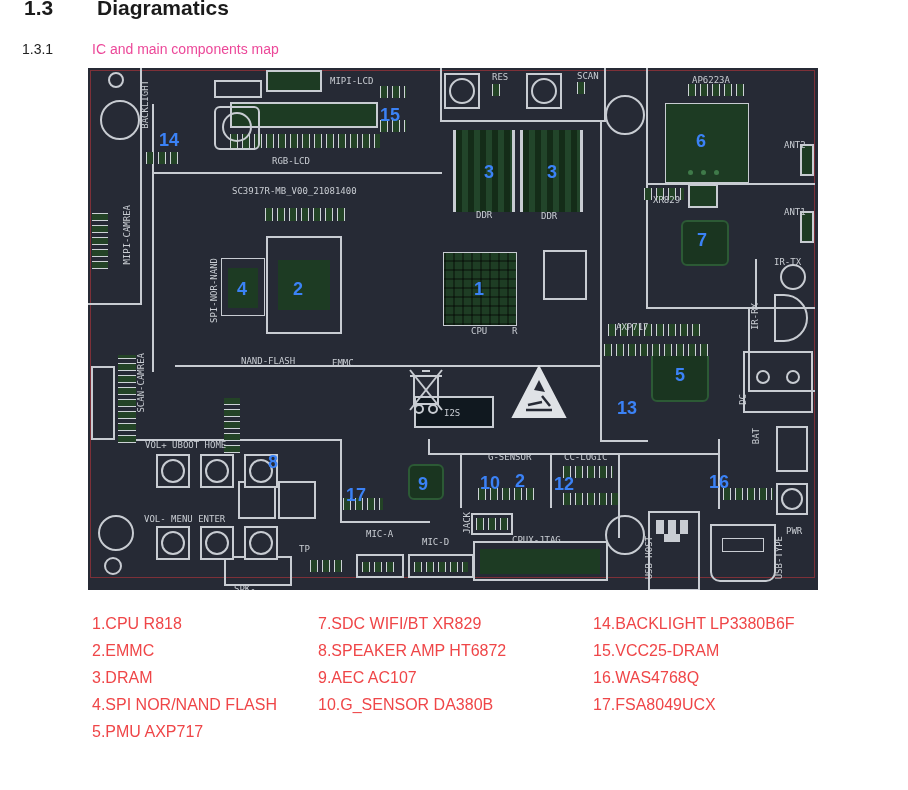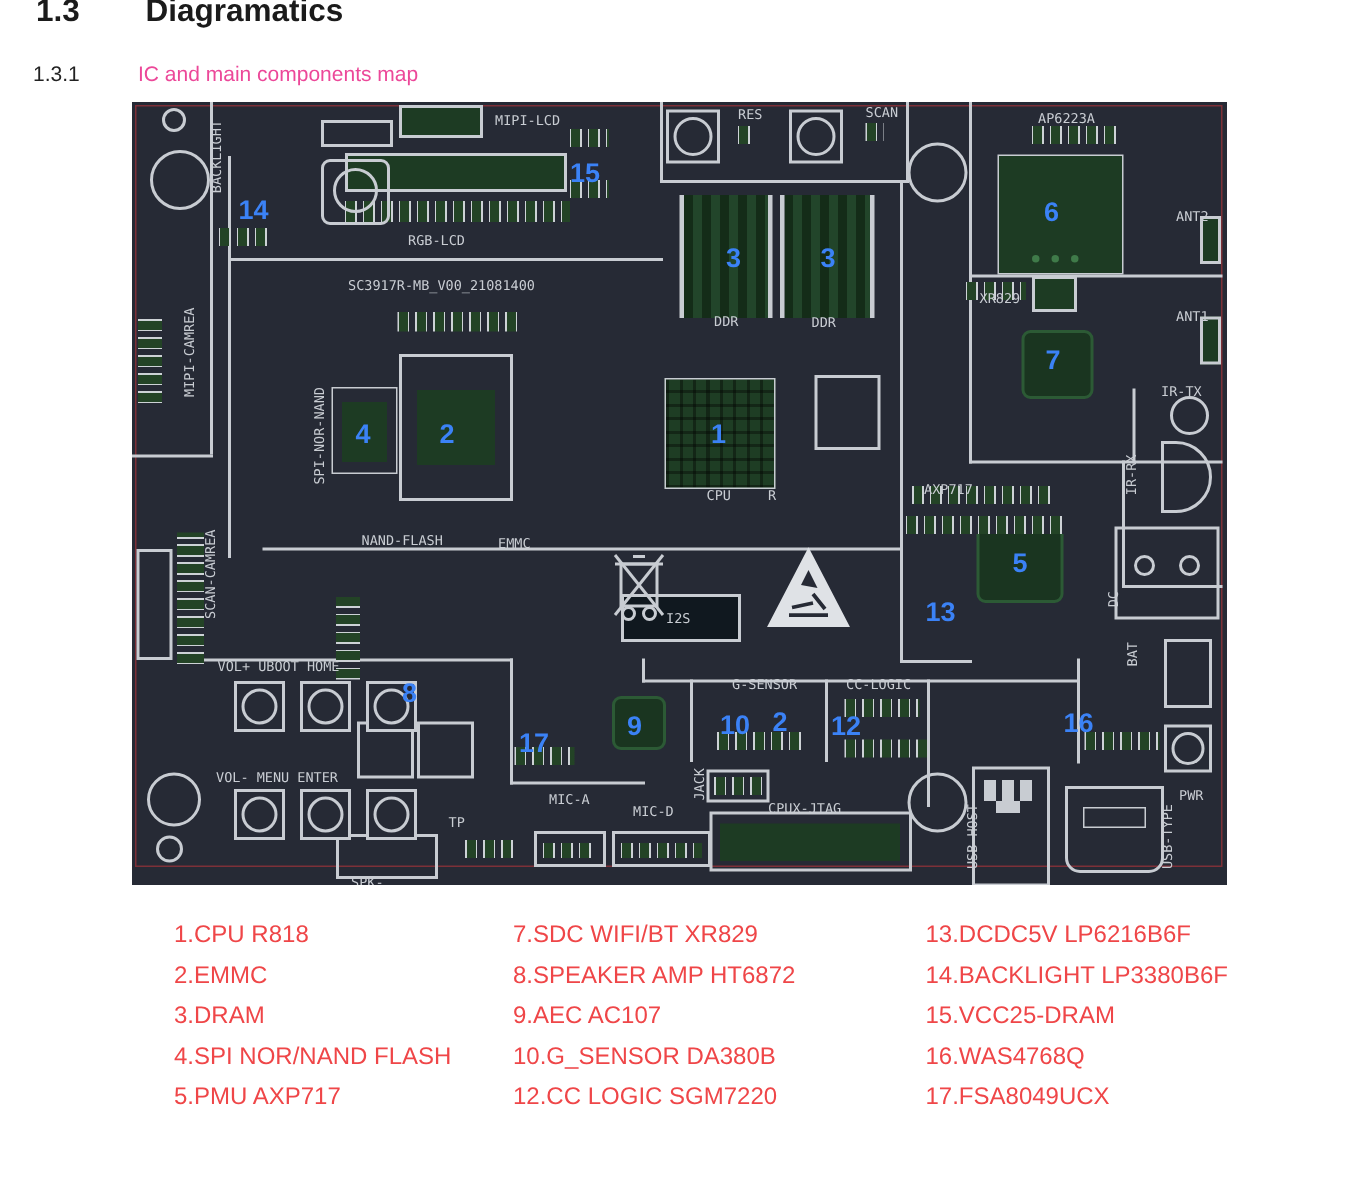--- a/index.html
+++ b/index.html
@@ -30,21 +30,21 @@
      border-left:3px solid #c8ccd2;border-right:3px solid #c8ccd2;box-sizing:border-box;}
   .chip-soft{position:absolute;background:#1a3520;border:2px solid #2c5a35;border-radius:6px;box-sizing:border-box;}
   .bracket{position:absolute;border:1px solid #c8ccd2;box-sizing:border-box;}
   .dot{position:absolute;width:5px;height:5px;border-radius:50%;background:#3f7a49;}
   .slabel{position:absolute;color:#c9cdd3;font-family:"DejaVu Sans Mono",monospace;font-size:9px;
           line-height:10px;white-space:nowrap;}
   .slabel.vert{writing-mode:vertical-rl;transform:rotate(180deg);}
   .marker{position:absolute;color:#3b82f6;font-family:"Liberation Sans",sans-serif;
           font-size:18px;font-weight:bold;line-height:18px;}
   
-  .legend-col{position:absolute;top:610px;color:#ef4648;font-size:16px;line-height:27px;white-space:nowrap;margin-left:24px;}
+  .legend-col{position:absolute;top:610px;color:#ef4648;font-size:16px;line-height:27px;white-space:nowrap;}
   .legend-item{height:27px;}
   svg{position:absolute;overflow:visible;}
 </style>
 </head>
 <body>
 
 <div class="page">
 
   <span class="hnum">1.3</span>
   <span class="htitle">Diagramatics</span>
@@ -252,24 +252,22 @@
         <div class="legend-item">2.EMMC</div>
         <div class="legend-item">3.DRAM</div>
         <div class="legend-item">4.SPI NOR/NAND FLASH</div>
         <div class="legend-item">5.PMU AXP717</div>
       </div>
     <div class="legend-col" style="left:318px">
         <div class="legend-item">7.SDC WIFI/BT XR829</div>
         <div class="legend-item">8.SPEAKER AMP HT6872</div>
         <div class="legend-item">9.AEC AC107</div>
         <div class="legend-item">10.G_SENSOR DA380B</div>
-        <div class="legend-item">12.CC LOGIC SGM7220</div>
       </div>
     <div class="legend-col" style="left:593px">
-        <div class="legend-item">13.DCDC5V LP6216B6F</div>
         <div class="legend-item">14.BACKLIGHT LP3380B6F</div>
         <div class="legend-item">15.VCC25-DRAM</div>
         <div class="legend-item">16.WAS4768Q</div>
         <div class="legend-item">17.FSA8049UCX</div>
       </div>
   </div>
 
 </div>
 
 </body></html>

